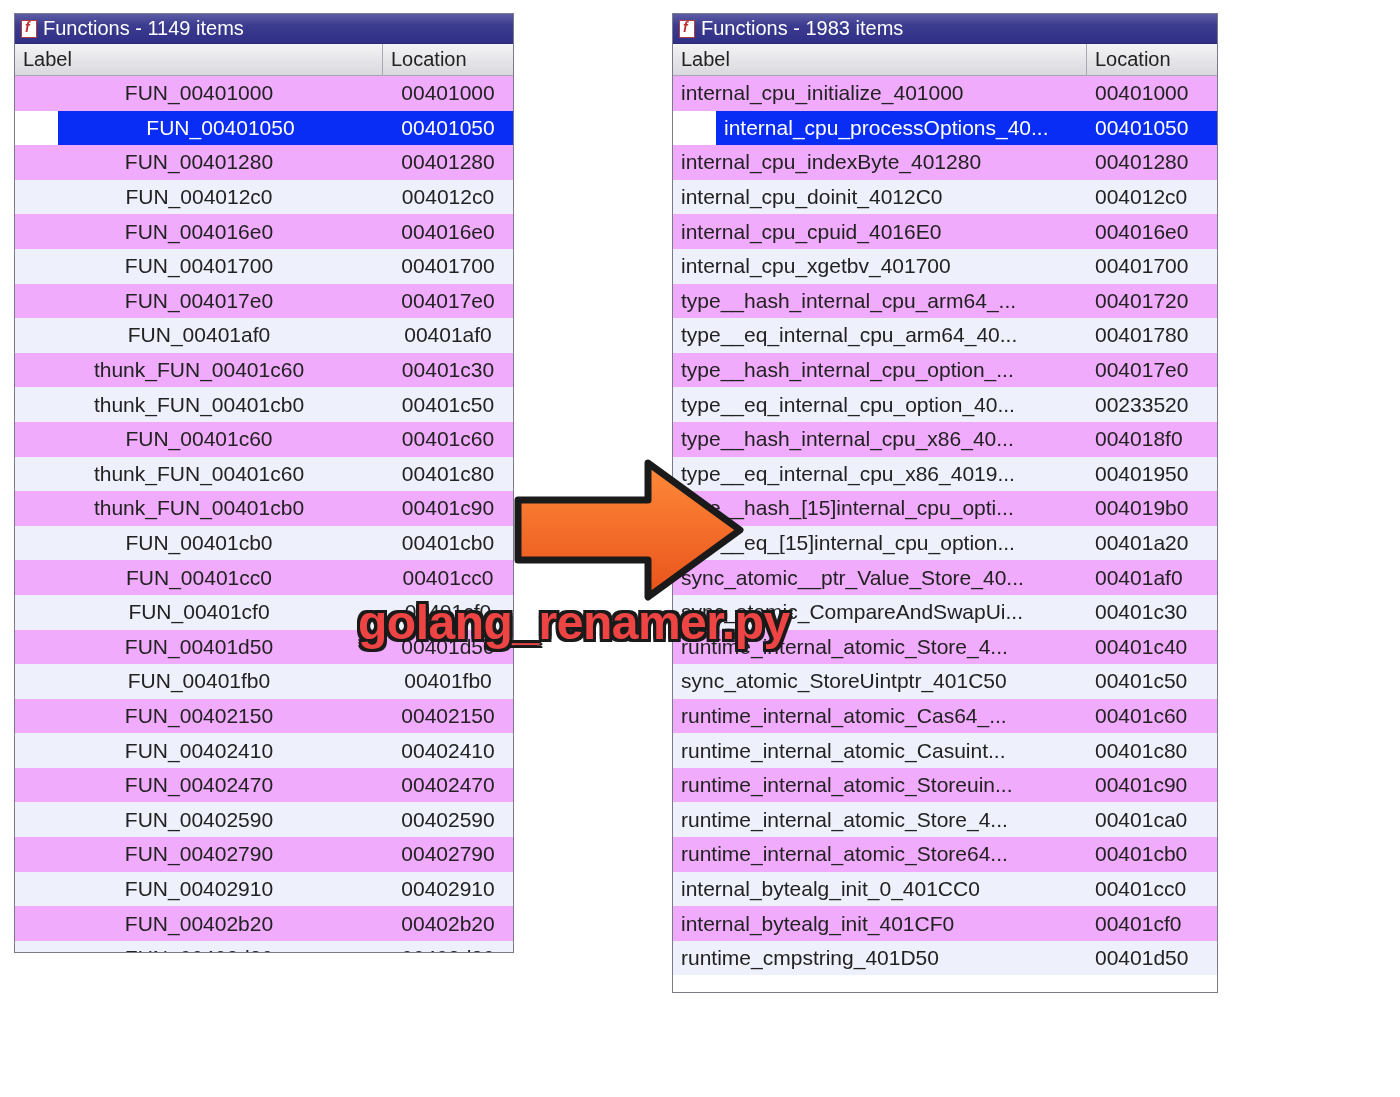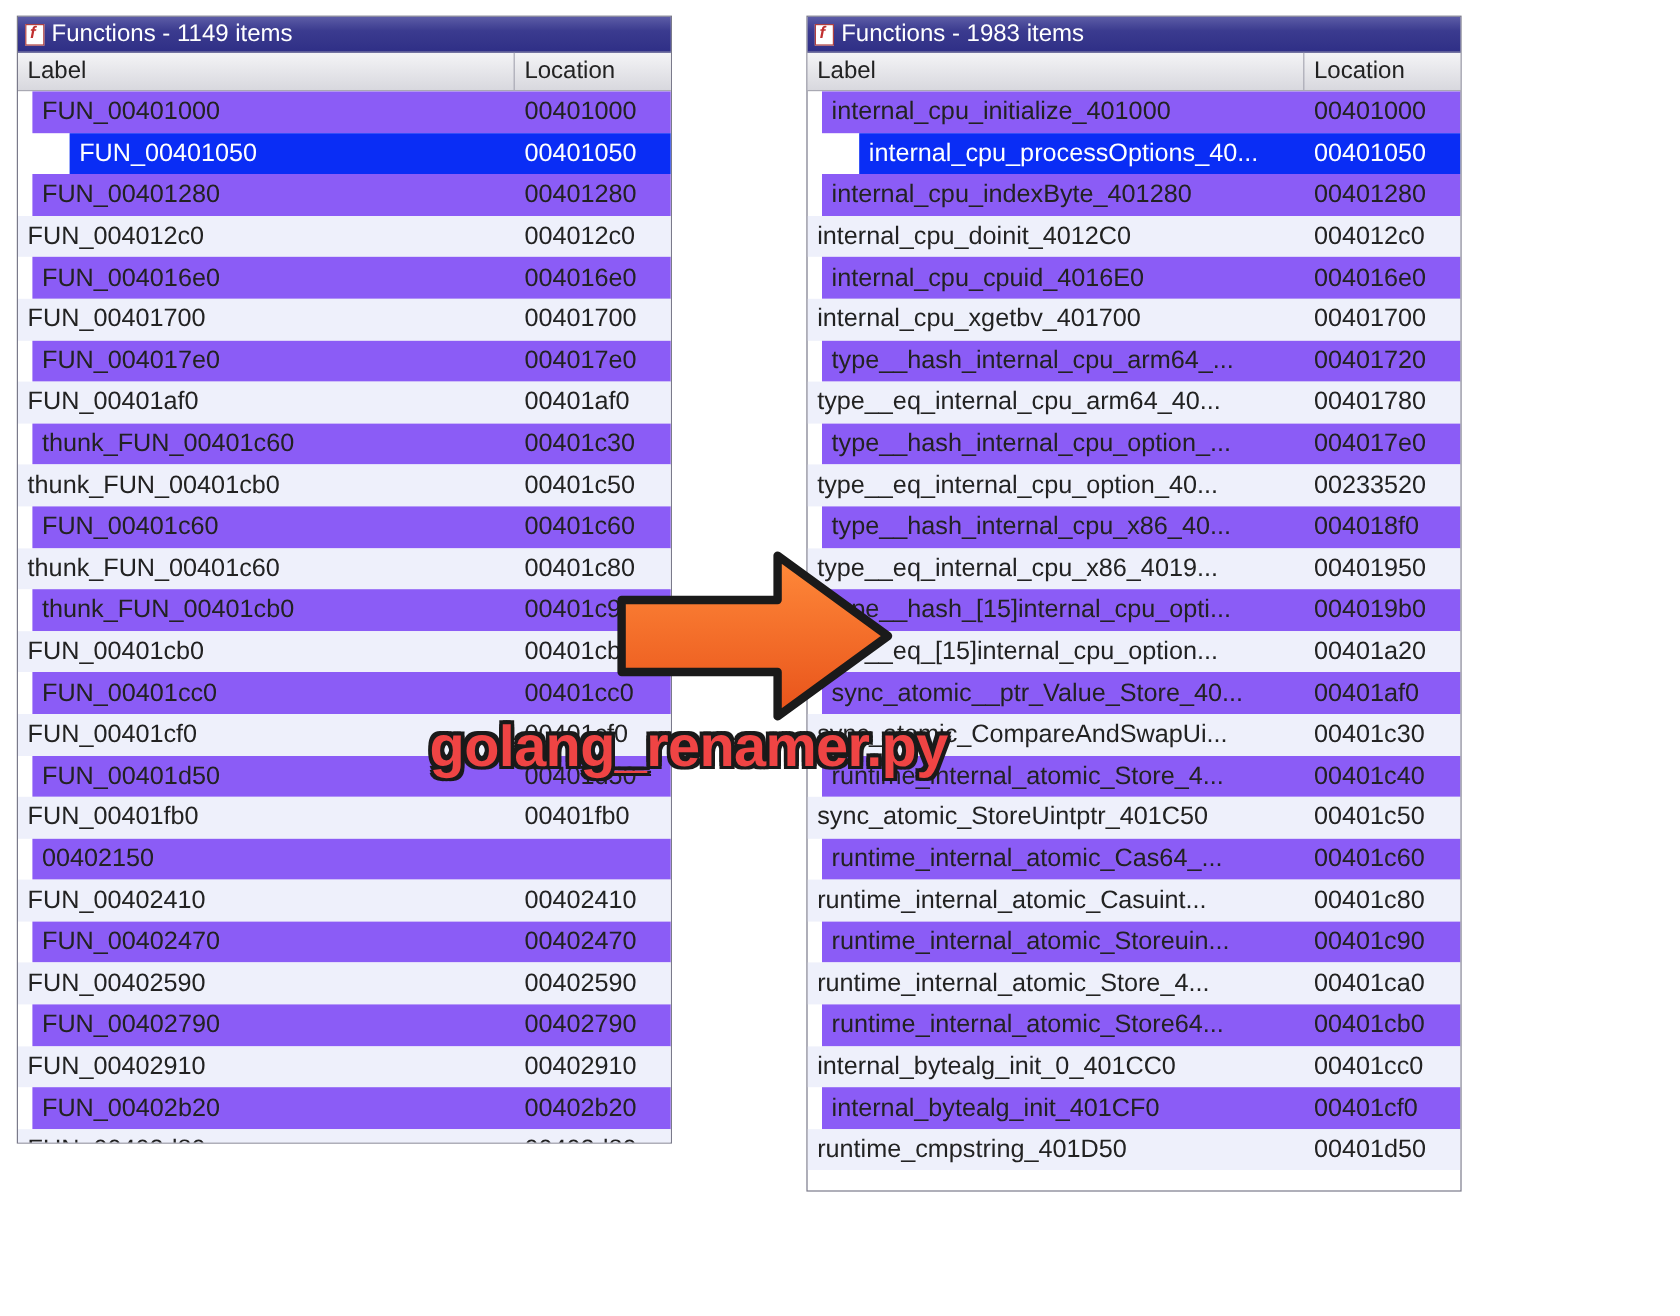--- a/index.html
+++ b/index.html
@@ -11,21 +11,21 @@
     position: relative;
     overflow: hidden;
   }
   .panel {
     position: absolute;
     border: 1px solid #7a7a8a;
     background: #fff;
     display: flex;
     flex-direction: column;
   }
-  .panel.left  { left: 14px;  top: 13px; width: 546px; height: 940px; }
+  .panel.left  { left: 14px;  top: 13px; width: 500px; height: 940px; text-align: center; }
   .panel.right { left: 672px; top: 13px; width: 546px; height: 980px; }
 
   .titlebar {
     display: flex;
     align-items: center;
     height: 30px;
     padding: 0 6px;
     background: linear-gradient(#5c5ca6, #3b3b8f 40%, #2f2f86);
     color: #ffffff;
     font-size: 20px;
@@ -75,21 +75,21 @@
     align-items: center;
     font-size: 21px;
     color: #222;
   }
   .row .cell {
     padding: 0 8px;
     white-space: nowrap;
     overflow: hidden;
     text-overflow: ellipsis;
   }
-  .row.even { background: #8b5cf6; margin-left: 12px; }
+  .row.even { background: #f0abfc; }
   .row.odd  { background: #eef0fb; }
   .row.selected {
     background: #0a2df5;
     color: #ffffff;
     margin-left: 43px;
   }
 
   .col-label { flex: 1 1 auto; min-width: 0; }
   .col-loc   { flex: 0 0 130px; }
 
@@ -201,20 +201,21 @@
       </div>
       <div class="row even">
         <div class="cell col-label">FUN_00401d50</div>
         <div class="cell col-loc">00401d50</div>
       </div>
       <div class="row odd">
         <div class="cell col-label">FUN_00401fb0</div>
         <div class="cell col-loc">00401fb0</div>
       </div>
       <div class="row even">
+        <div class="cell col-label">FUN_00402150</div>
         <div class="cell col-loc">00402150</div>
       </div>
       <div class="row odd">
         <div class="cell col-label">FUN_00402410</div>
         <div class="cell col-loc">00402410</div>
       </div>
       <div class="row even">
         <div class="cell col-label">FUN_00402470</div>
         <div class="cell col-loc">00402470</div>
       </div>

